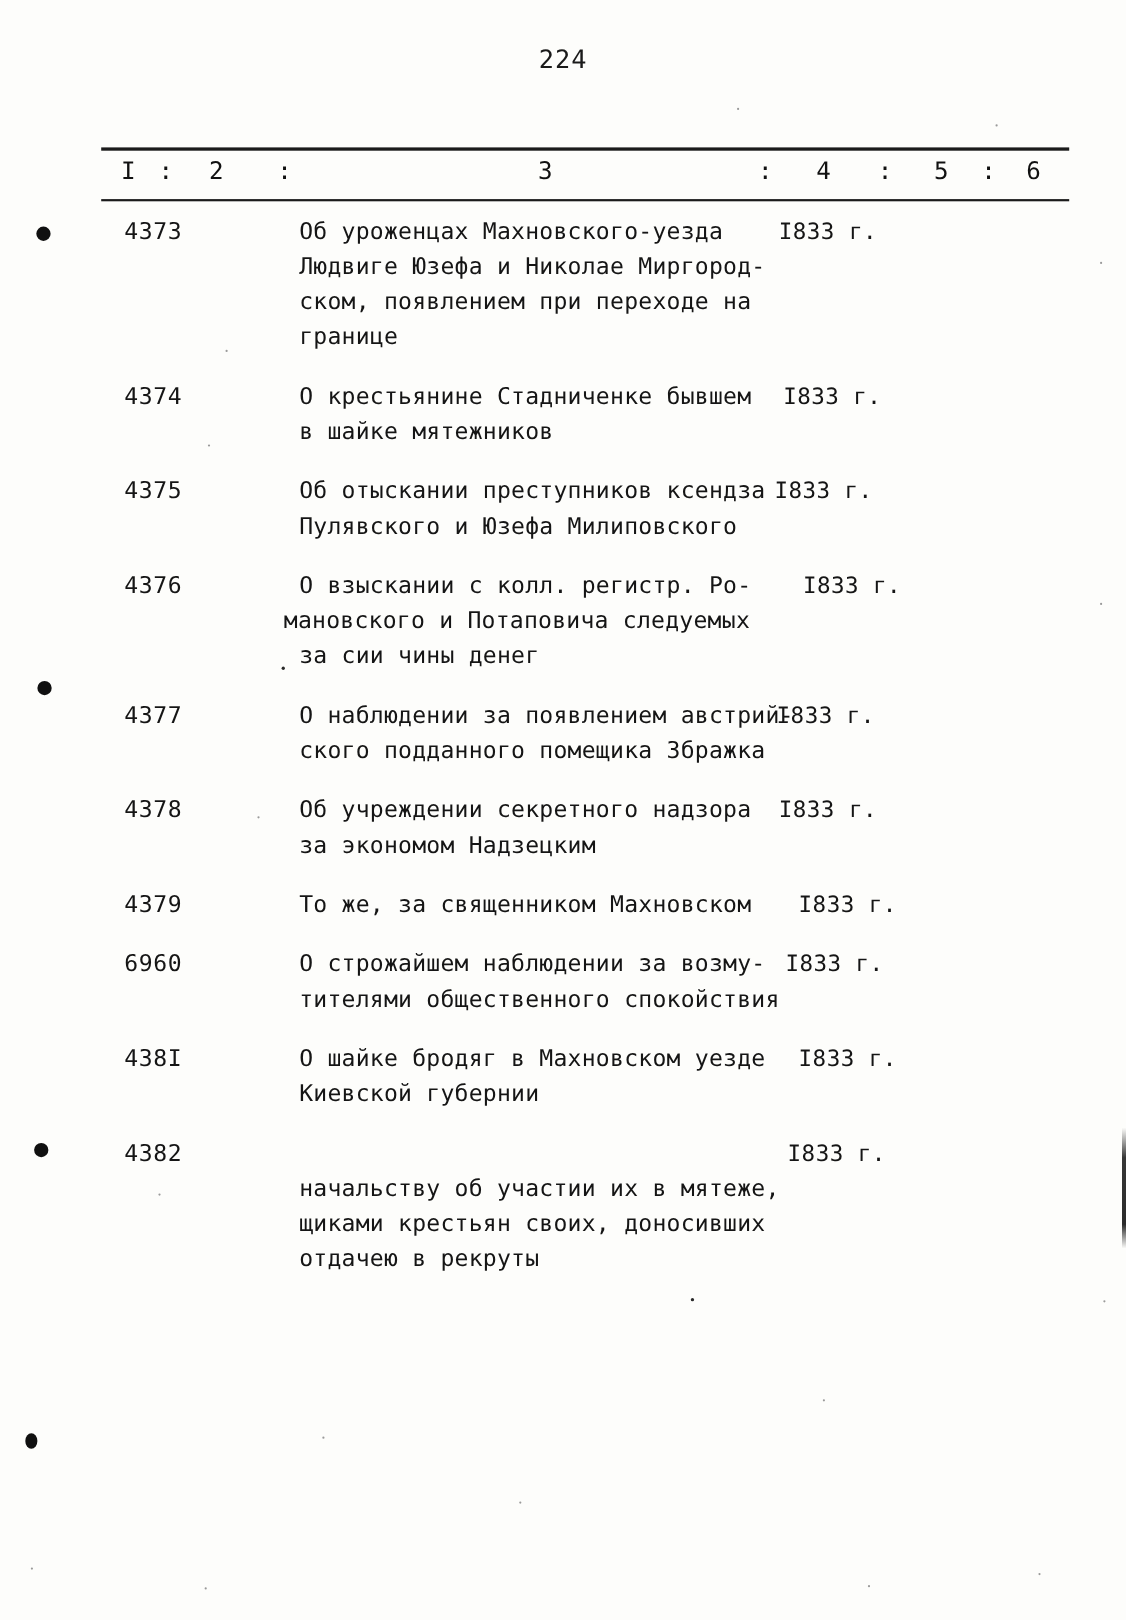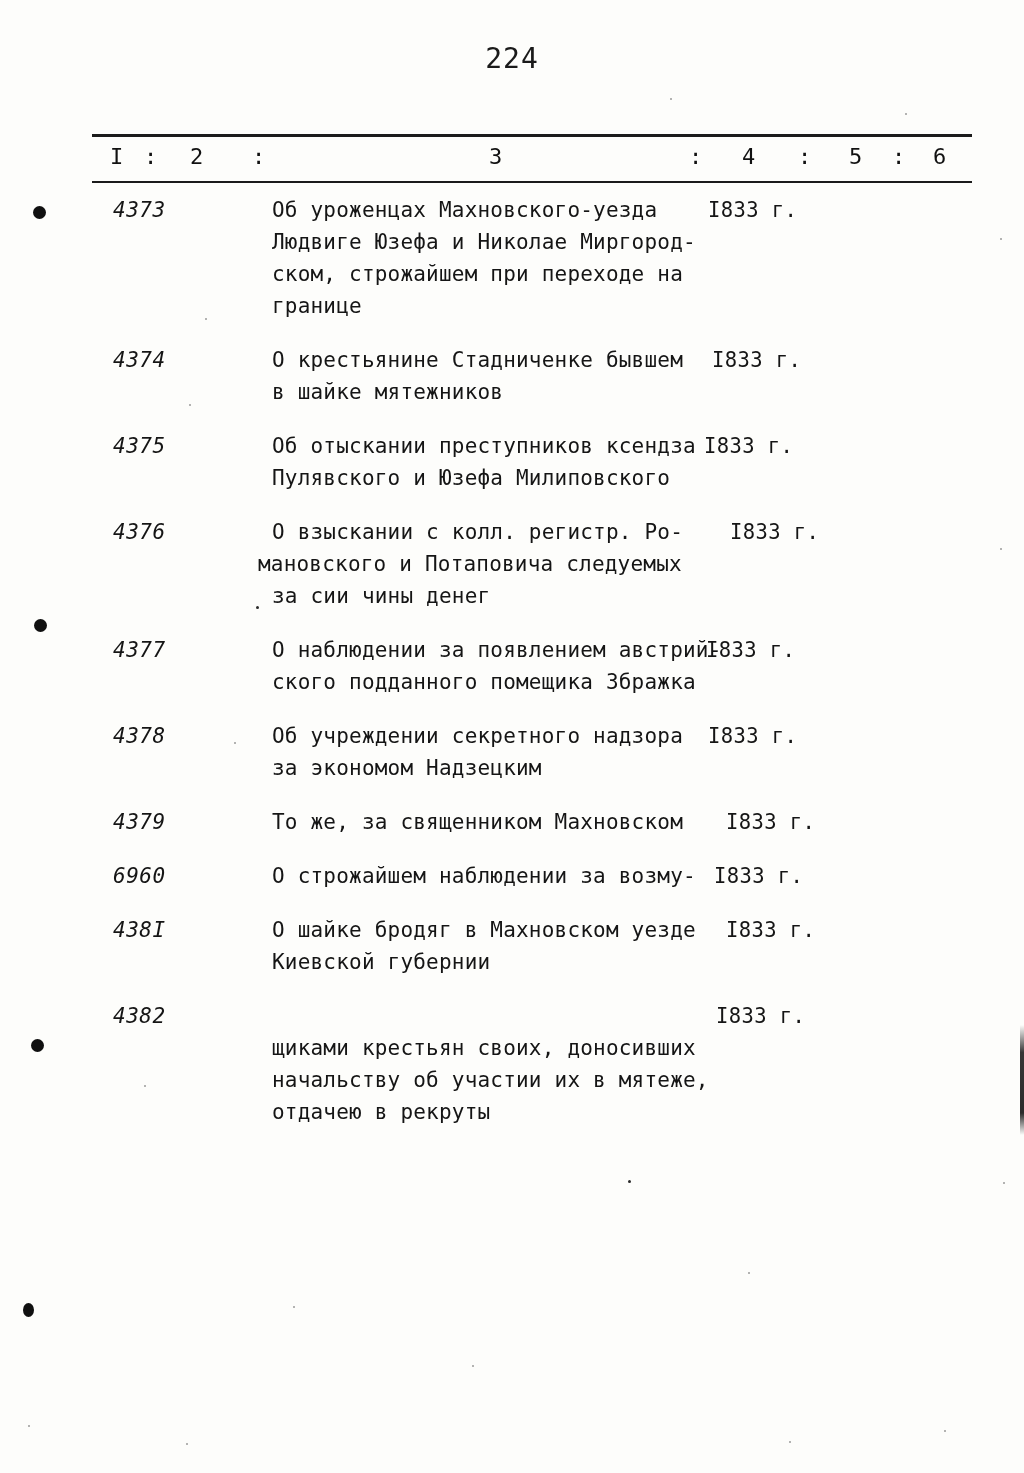--- a/index.html
+++ b/index.html
@@ -20,21 +20,21 @@
     color: #151515;
   }
 
   
   .page-number {
     position: absolute;
     top: 42px;
     left: 0;
     width: 1024px;
     text-align: center;
-    font-size: 28px;
+    font-size: 23px;
     letter-spacing: 1px;
     color: #1a1a1a;
   }
 
   
   .table-head {
     position: absolute;
     left: 92px;
     top: 134px;
     width: 880px;
@@ -86,21 +86,20 @@
     position: relative;
     height: 32px;
     white-space: pre;
   }
   .num {
     position: absolute;
     left: 113px;
     top: 2px;
     font-size: 21px;
     letter-spacing: 0.5px;
-    font-style: italic;
   }
   .desc {
     position: absolute;
     left: 272px;
     top: 2px;
     font-size: 21px;
     letter-spacing: 0.2px;
   }
   .desc.indent {
     left: 258px;
@@ -178,21 +177,21 @@
 
   <div class="entries">
 
     <div class="entry">
       <div class="entry-line">
         <span class="num">4373</span>
         <span class="desc">Об уроженцах Махновского-уезда</span>
         <span class="date date-a">I833 г.</span>
       </div>
       <div class="entry-line"><span class="desc">Людвиге Юзефа и Николае Миргород-</span></div>
-      <div class="entry-line"><span class="desc">ском, строжайшем при переходе на</span></div>
+      <div class="entry-line"><span class="desc">ском, появлением при переходе на</span></div>
       <div class="entry-line"><span class="desc">границе</span></div>
     </div>
 
     <div class="entry">
       <div class="entry-line">
         <span class="num">4374</span>
         <span class="desc">О крестьянине Стадниченке бывшем</span>
         <span class="date date-b">I833 г.</span>
       </div>
       <div class="entry-line"><span class="desc">в шайке мятежников</span></div>
@@ -242,38 +241,39 @@
         <span class="date date-h">I833 г.</span>
       </div>
     </div>
 
     <div class="entry">
       <div class="entry-line">
         <span class="num">6960</span>
         <span class="desc">О строжайшем наблюдении за возму-</span>
         <span class="date date-c">I833 г.</span>
       </div>
+      <div class="entry-line"><span class="desc">тителями общественного спокойствия</span></div>
     </div>
 
     <div class="entry">
       <div class="entry-line">
         <span class="num">438I</span>
         <span class="desc">О шайке бродяг в Махновском уезде</span>
         <span class="date date-h">I833 г.</span>
       </div>
       <div class="entry-line"><span class="desc">Киевской губернии</span></div>
     </div>
 
     <div class="entry">
       <div class="entry-line">
         <span class="num">4382</span>
         <span class="date date-e">I833 г.</span>
       </div>
+      <div class="entry-line"><span class="desc">начальству об участии их в мятеже,</span></div>
       <div class="entry-line"><span class="desc">щиками крестьян своих, доносивших</span></div>
-      <div class="entry-line"><span class="desc">начальству об участии их в мятеже,</span></div>
       <div class="entry-line"><span class="desc">отдачею в рекруты</span></div>
     </div>
 
   </div>
 
   <div class="margin-dot" style="left:33px; top:206px;"></div>
   <div class="margin-dot" style="left:34px; top:619px;"></div>
   <div class="margin-dot" style="left:31px; top:1039px;"></div>
   <div class="margin-dot" style="left:23px; top:1303px; width:11px; height:14px;"></div>
 

